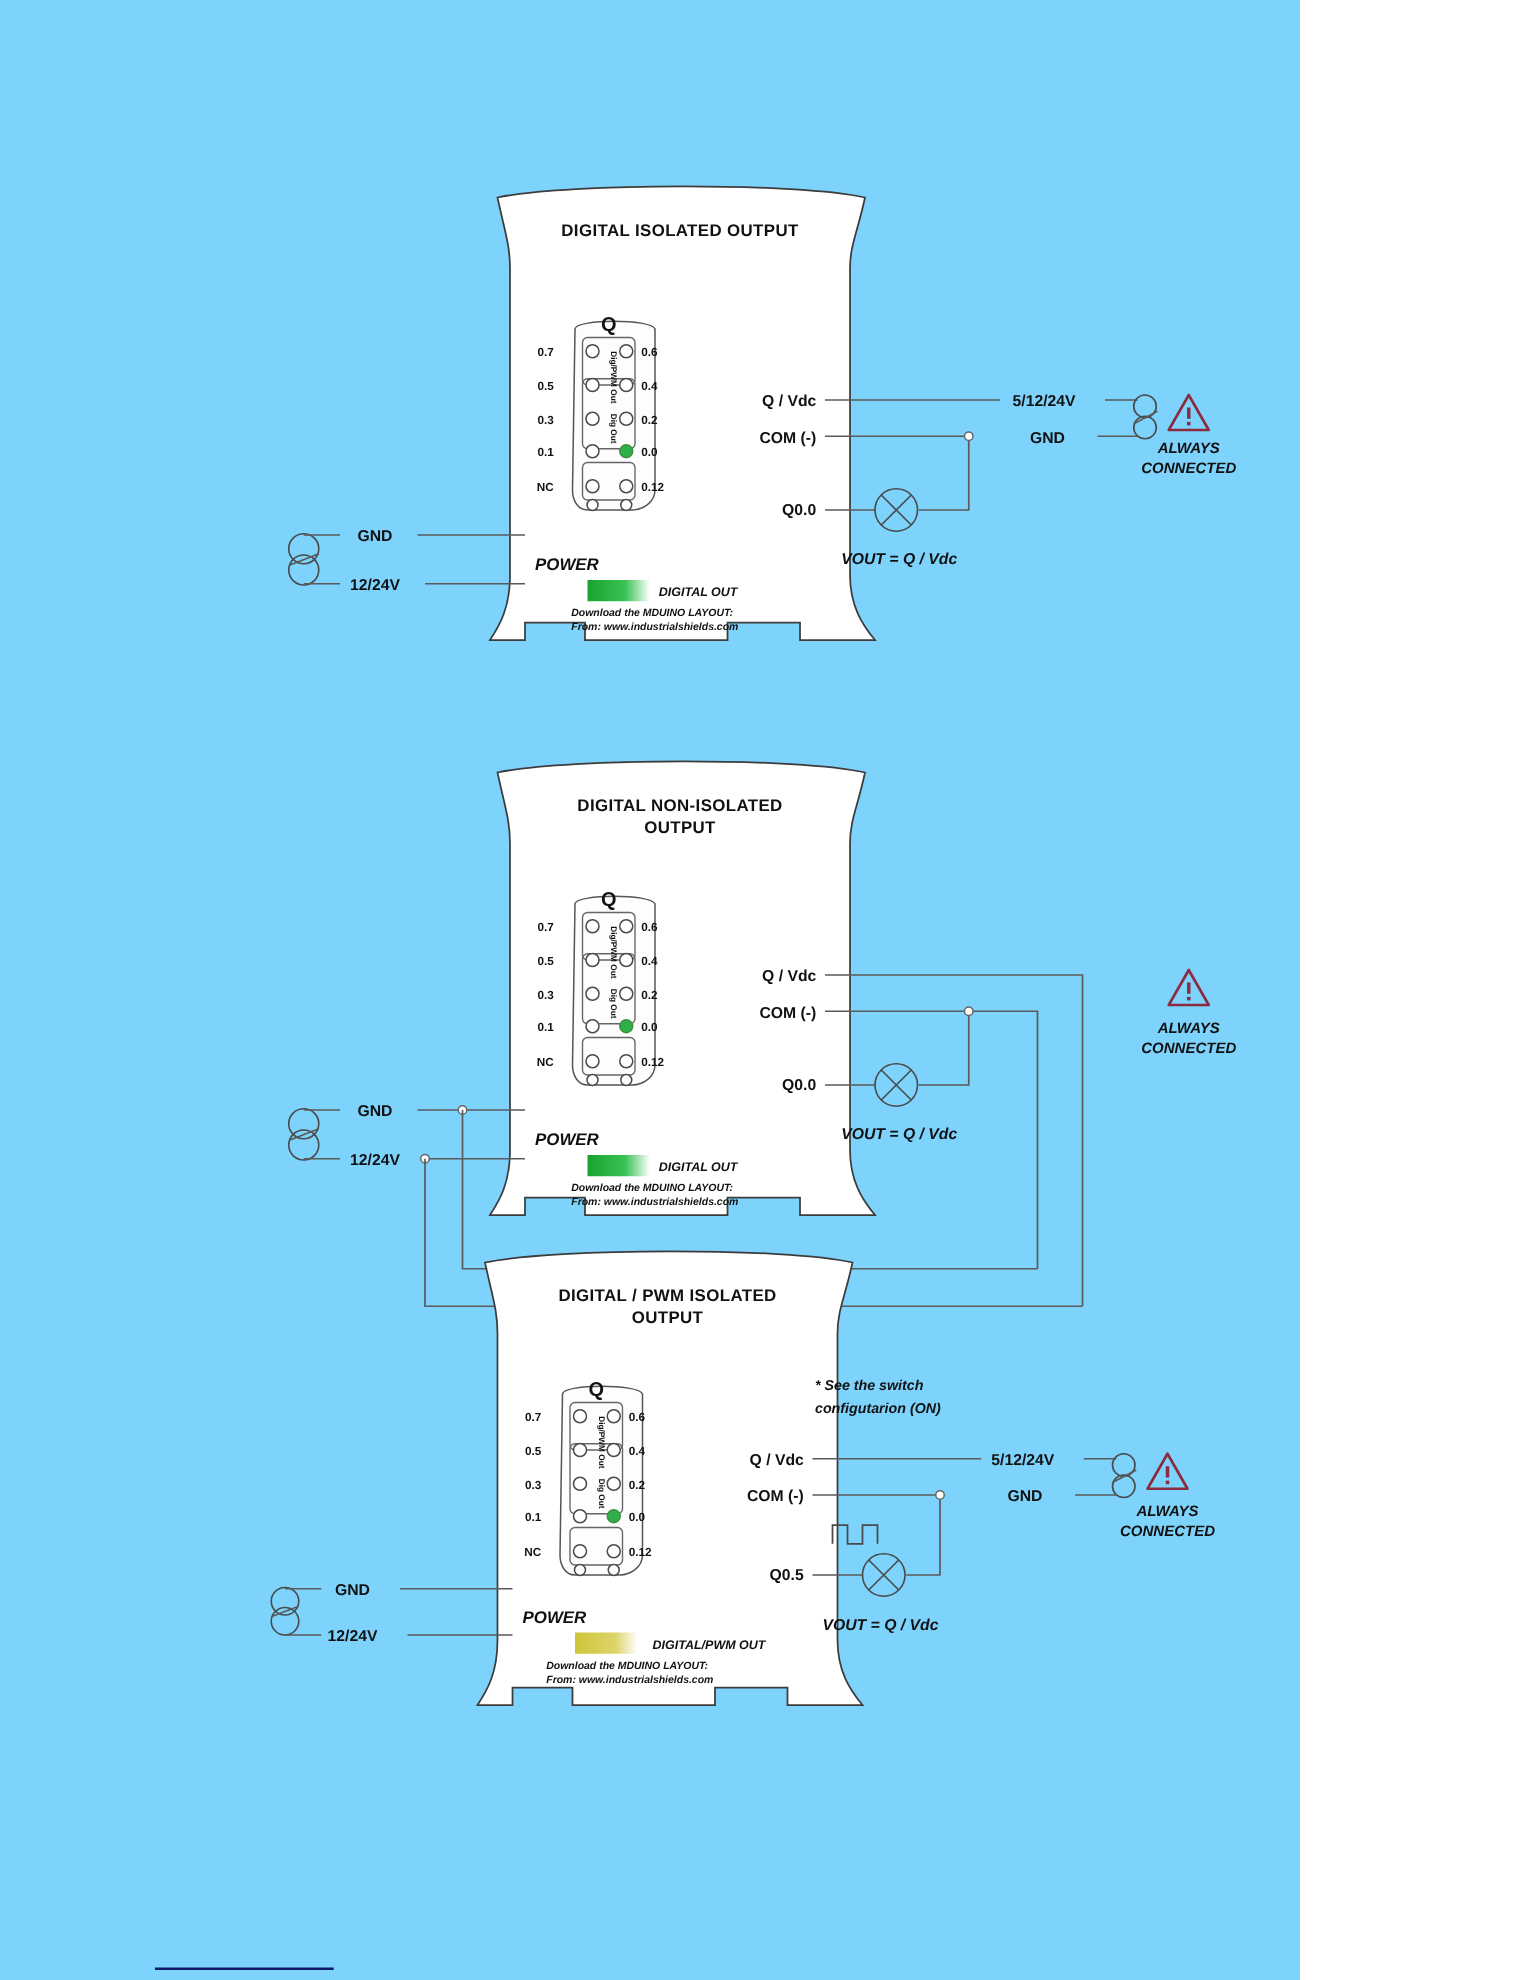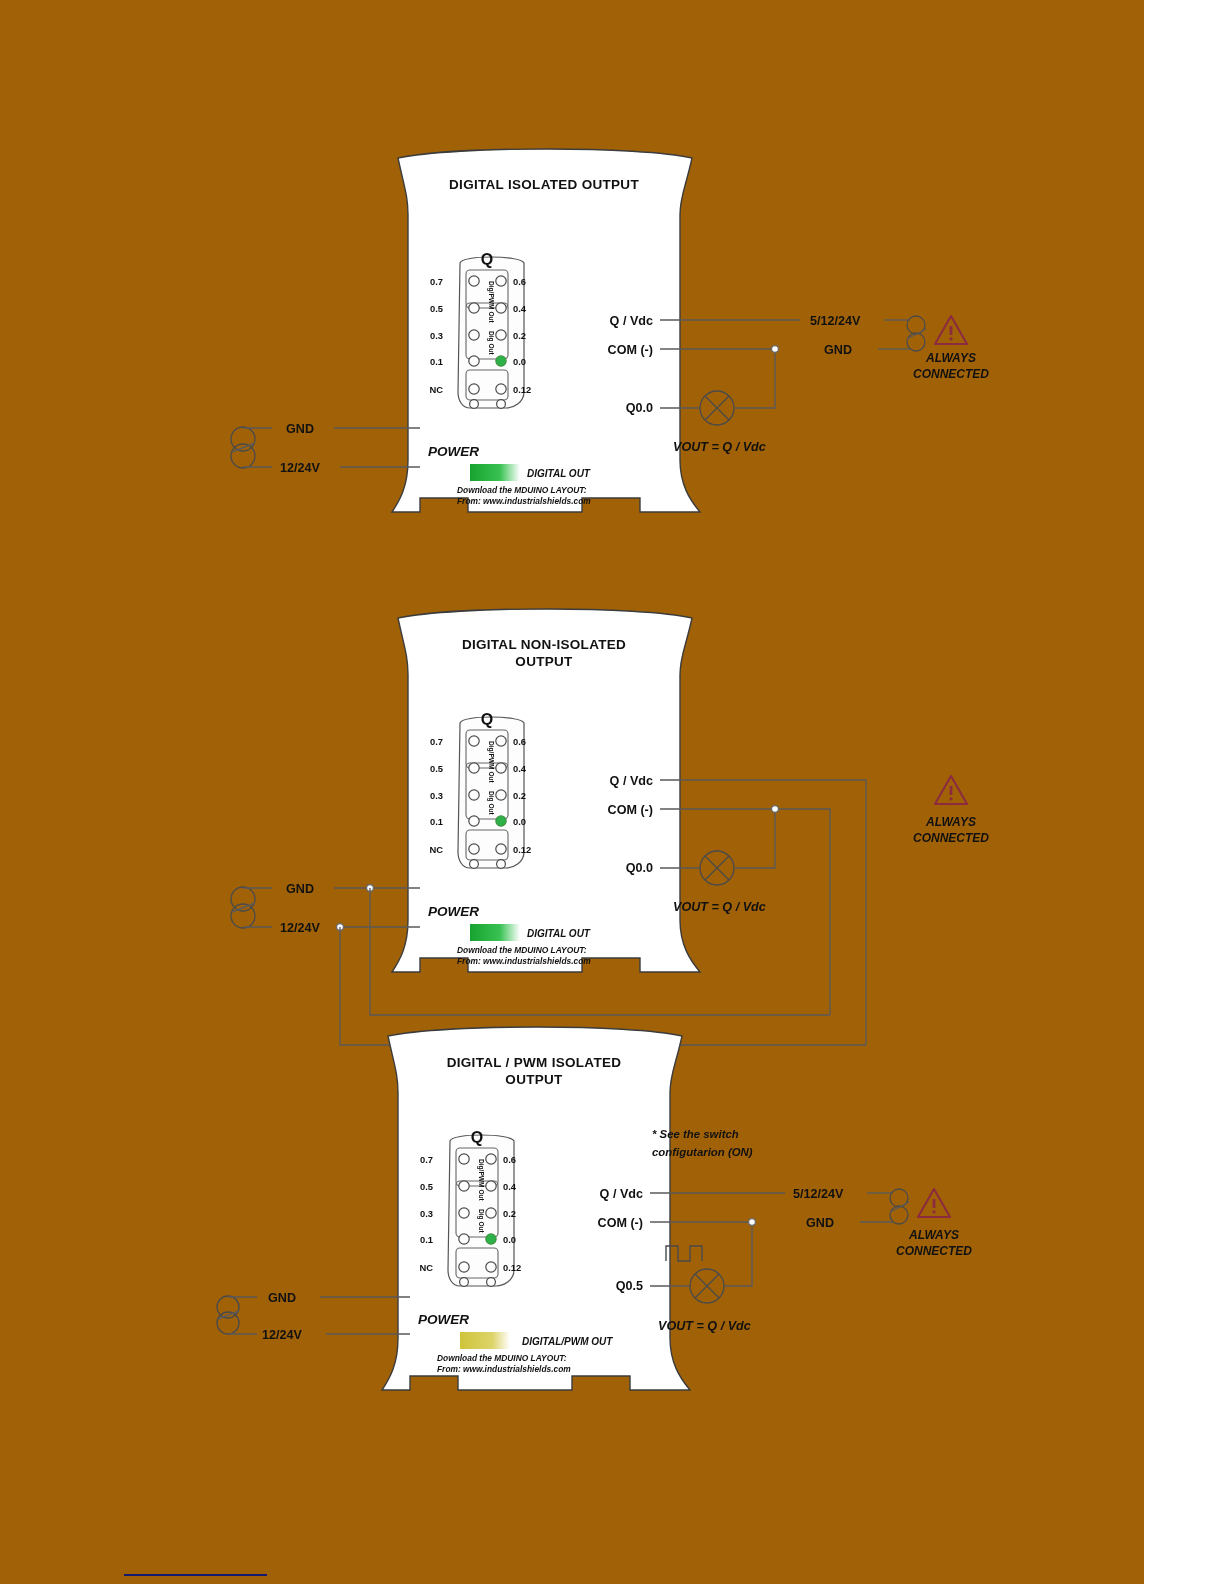--- a/index.html
+++ b/index.html
@@ -1,19 +1,19 @@
 <!DOCTYPE html>
 <html><head>
 <meta charset="utf-8">
 <style>
   html,body{margin:0;padding:0;background:#ffffff;}
   body{width:1224px;height:1584px;position:relative;
        font-family:"Liberation Sans","DejaVu Sans",sans-serif;
        -webkit-font-smoothing:antialiased;}
-  .page{position:relative;width:1144px;height:1584px;overflow:hidden;background:#a16207;}
+  .page{position:relative;width:1040px;height:1584px;overflow:hidden;background:#7dd3fc;}
   .panel{position:absolute;left:0;top:0;width:1224px;}
   svg{display:block;overflow:visible;}
   .ln{fill:none;stroke:#5a5a5a;stroke-width:1.35;}
   .case{fill:#ffffff;stroke:#3c3c3c;stroke-width:1.4;}
   .conn{fill:#fdfdfd;stroke:#555;stroke-width:1.2;}
   .grp{fill:none;stroke:#666;stroke-width:1.1;}
   .pin{fill:#ffffff;stroke:#4a4a4a;stroke-width:1.2;}
   .pinled{stroke:#3f8f3f;stroke-width:1.1;}
   .dot{fill:#ffffff;stroke:#666;stroke-width:1.2;}
   .lamp{fill:none;stroke:#4a4a4a;stroke-width:1.3;}
@@ -239,21 +239,21 @@
   <g>
     <path class="tri" d="M951,316 L967,344 L935,344 Z"></path>
     <rect class="triex" x="949.6" y="326" width="2.8" height="9"></rect>
     <rect class="triex" x="949.6" y="337.5" width="2.8" height="2.8"></rect>
   </g>
   <text class="t-warn" x="951" y="366">ALWAYS</text>
   <text class="t-warn" x="951" y="382">CONNECTED</text>
 </svg>
 </div>
 
-<div class="panel" style="top:878px;">
+<div class="panel" style="top:852px;">
 <svg width="1224" height="600" viewBox="0 0 1224 600">
 
   <path class="case" d="M388,158 C445,146 630,146 682,158
                         C676,186 670,196 670,215
                         L670,460 C670,485 680,500 690,512
                         L630,512 L630,498 L572,498 L572,512
                         L458,512 L458,498 L410,498 L410,512
                         L382,512 C390,500 398,486 398,460
                         L398,215 C398,196 394,186 388,158 Z"></path>
 

